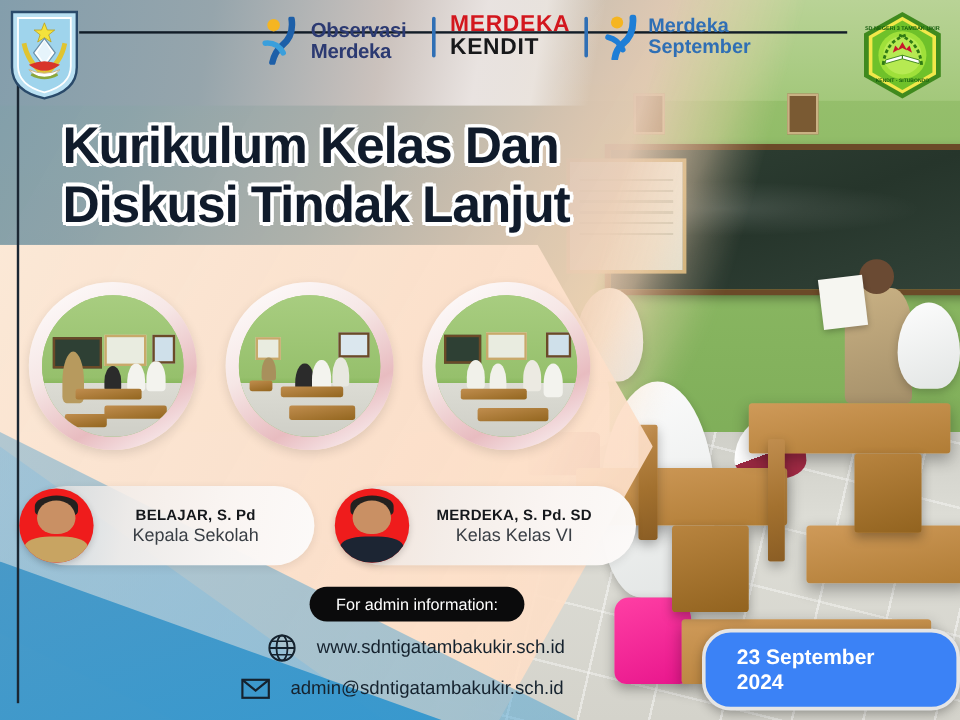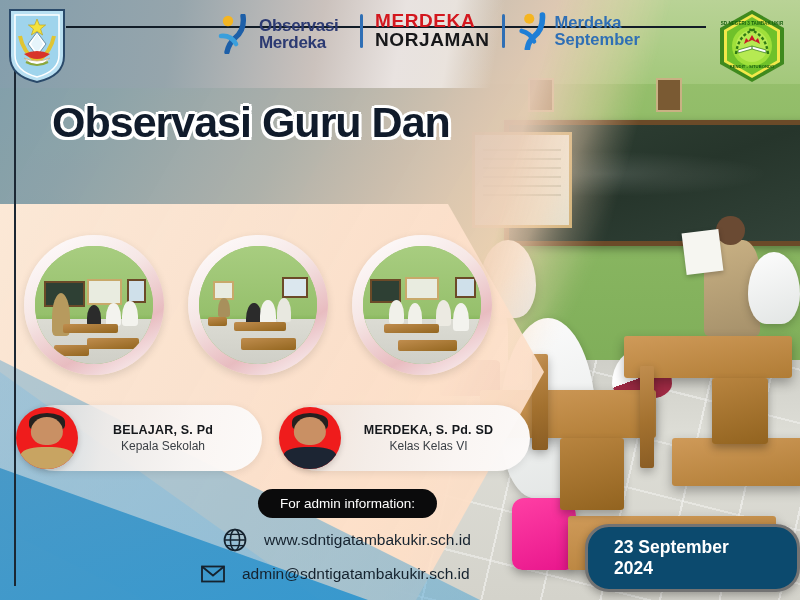--- a/index.html
+++ b/index.html
@@ -130,34 +130,34 @@
   .avatar{width:62px;height:62px;border-radius:50%;margin-left:-6px;flex:none;overflow:hidden;
           position:relative;background:#ef1c1c;box-shadow:0 2px 6px rgba(0,0,0,.18);}
   .av-head{position:absolute;left:50%;top:16%;transform:translateX(-50%);
            width:52%;height:46%;border-radius:50% 50% 46% 46%;background:#c99064;}
   .av-hair{position:absolute;left:50%;top:10%;transform:translateX(-50%);
            width:58%;height:28%;border-radius:50% 50% 30% 30%;background:#24211f;}
   .av-body{position:absolute;left:50%;bottom:0;transform:translateX(-50%);
            width:86%;height:36%;border-radius:40% 40% 0 0;}
   .card-txt{flex:1;text-align:center;padding-right:14px;}
   .nm{font-size:12.5px;font-weight:bold;color:#15181c;letter-spacing:.2px;}
-  .rl{font-size:12px;color:#3a3f45;margin-top:2px;}
+  .rl{font-size:15px;color:#3a3f45;margin-top:2px;}
 
   
   .info-pill{position:absolute;left:258px;top:489px;padding:7px 22px;border-radius:20px;
     background:#0b0b0c;color:#fff;font-size:13.5px;}
   .contact{position:absolute;left:222px;top:527px;}
   .crow{display:flex;align-items:center;gap:16px;margin-bottom:8px;}
   .crow span.t{font-size:15.5px;color:#15222e;}
   .ico{width:26px;height:26px;flex:none;}
   .crow.mail{margin-left:-22px;}
 
   
   .date-pill{position:absolute;left:585px;top:524px;padding:10px 26px;border-radius:24px;
-    background:#0c4a6e;border:3px solid #737373;color:#fff;font-size:17.5px;font-weight:bold;
+    background:#3b82f6;border:3px solid #e5e5e5;color:#fff;font-size:17.5px;font-weight:bold;
     box-shadow:0 3px 9px rgba(0,0,0,.3);}
 </style>
 </head>
 <body>
 
 <div class="poster">
 
   <div class="bg-photo">
     <div class="wall"></div>
     <div class="wall-upper"></div>
@@ -245,38 +245,39 @@
     <div class="km-text">
       <div>Observasi</div>
       <div>Merdeka</div>
     </div>
   </div>
 
   <div class="logo-group">
     <div class="divider"></div>
     <div class="logo-mb">
       <div class="mb1">MERDEKA</div>
-      <div class="mb2">NORJAMAN</div>
+      <div class="mb2">KENDIT</div>
     </div>
     <div class="divider"></div>
     <div style="display:flex;align-items:center;gap:6px;">
       <svg viewBox="0 0 34 40" width="32" height="38" aria-hidden="true">
         <circle cx="13" cy="7" r="5.4" fill="#f5b521"></circle>
         <path d="M27 3 Q28 18 18 26 Q12 31 11 39" fill="none" stroke="#1e7ed6" stroke-width="6" stroke-linecap="round"></path>
         <path d="M5 20 Q14 22 18 31" fill="none" stroke="#1e7ed6" stroke-width="5" stroke-linecap="round"></path>
       </svg>
       <div class="mm-text">
         <div>Merdeka</div>
         <div>September</div>
       </div>
     </div>
   </div>
 
   <div class="title">
-    <div>Observasi Guru Dan</div>
+    <div>Kurikulum Kelas Dan</div>
+    <div>Diskusi Tindak Lanjut</div>
   </div>
 
   <div class="circles">
 
     <div class="circ">
       <div class="circ-in">
         <div class="mini-wall"></div>
         <div class="mini-board"></div>
         <div class="mini-screen"></div>
         <div class="mini-win"></div>

